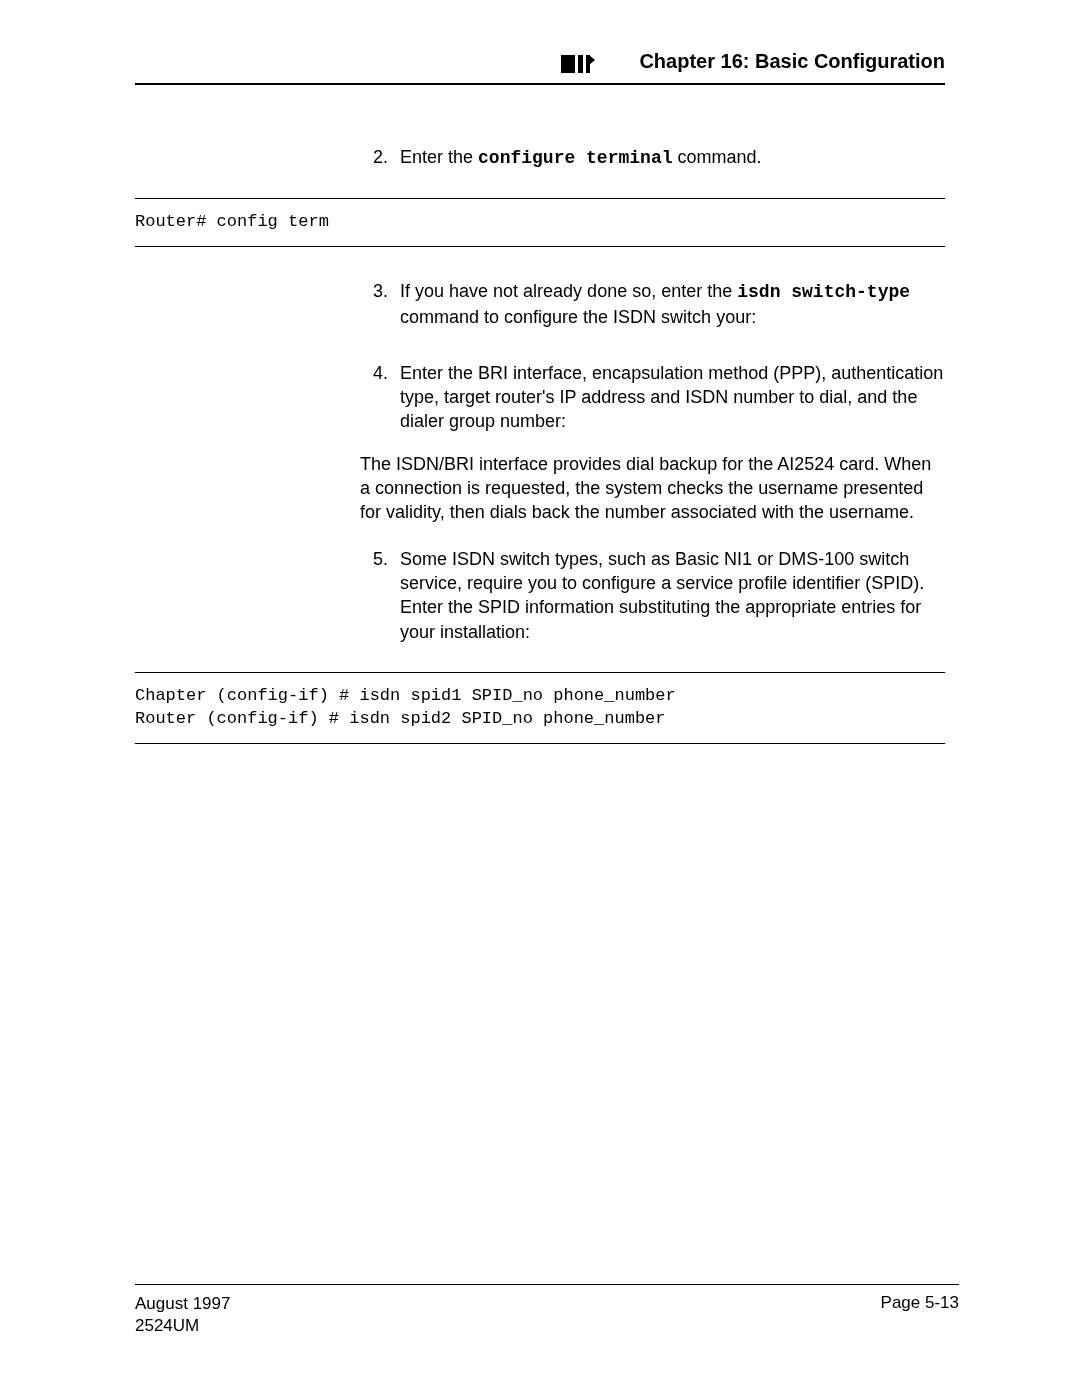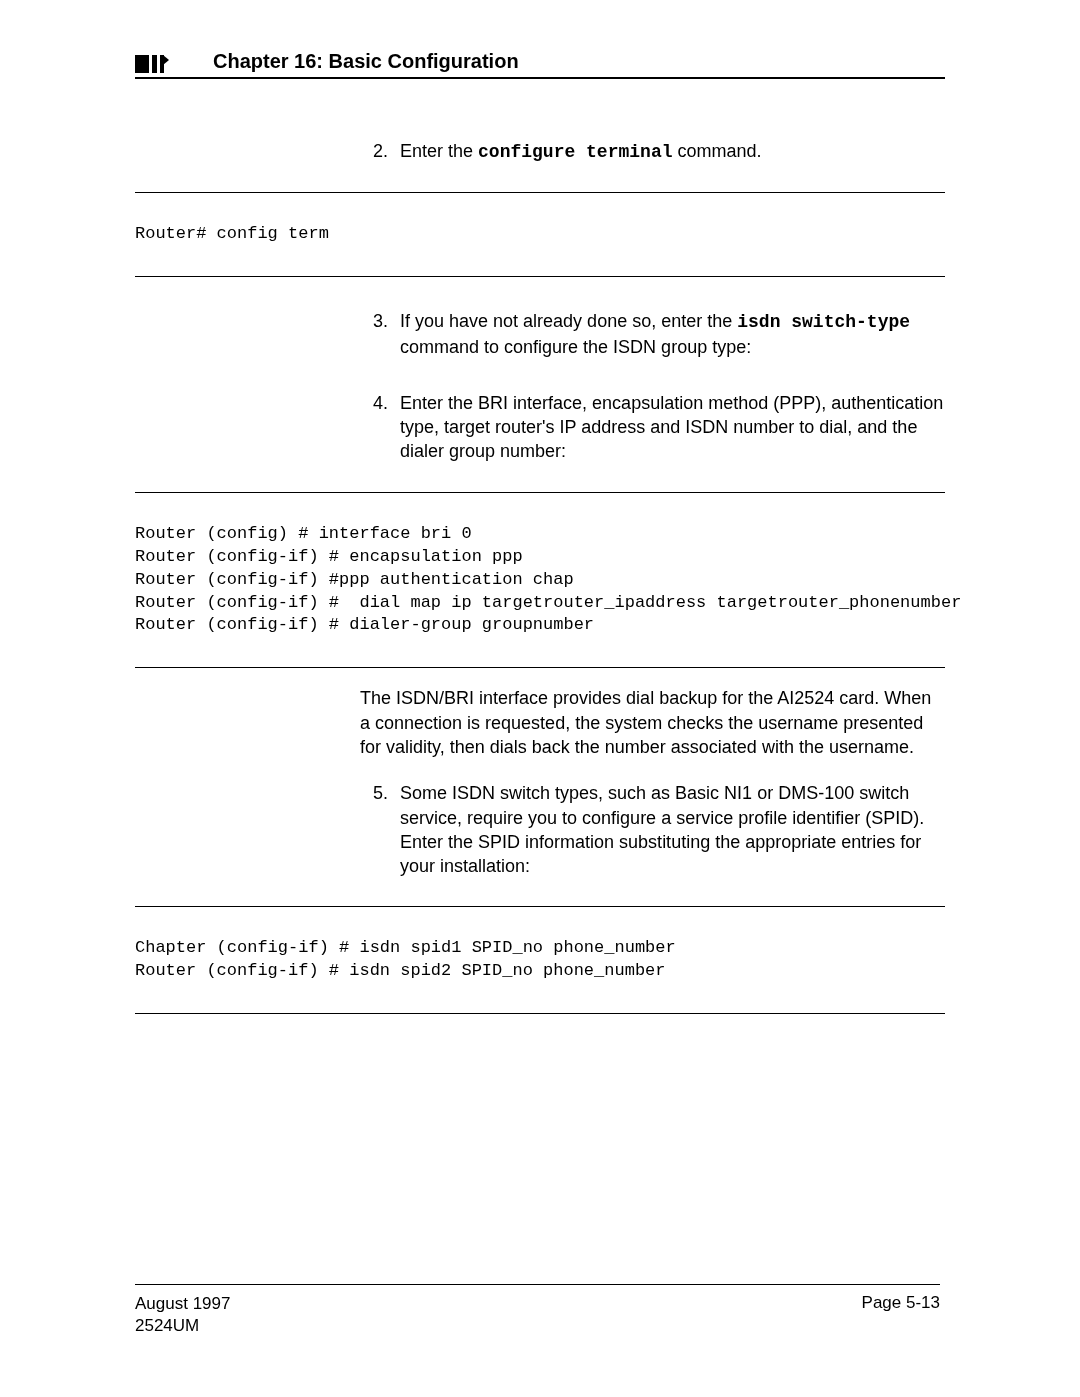--- a/index.html
+++ b/index.html
@@ -11,24 +11,24 @@
   }
   .page {
     width: 1080px;
     height: 1397px;
     position: relative;
     box-sizing: border-box;
     padding: 50px 135px 0 135px;
   }
   .header {
     display: flex;
-    justify-content: flex-start;
+    justify-content: flex-end;
     align-items: flex-end;
     border-bottom: 2px solid #000;
-    padding-bottom: 4px;
+    padding-bottom: 10px;
     gap: 46px;
   }
   .logo {
     display: flex;
     align-items: flex-end;
     gap: 1px;
     height: 20px;
   }
   .logo-block {
     background: #000;
@@ -84,41 +84,41 @@
   .step-body { flex: 1; }
   .mono-cmd {
     font-family: "Courier New", Courier, monospace;
     font-weight: bold;
     text-align: center;
   }
   .code-block {
     margin-top: 28px;
     border-top: 1px solid #000;
     border-bottom: 1px solid #000;
-    padding: 30px 0;
+    padding: 12px 0;
     font-family: "Courier New", Courier, monospace;
     font-size: 17px;
     white-space: pre;
     line-height: 1.35;
     margin-left: 0;
   }
   .after-code { margin-top: 28px; }
   .note-row {
     display: flex;
     margin-top: 18px;
   }
   .note-label {
     width: 70px;
     flex-shrink: 0;
   }
   .note-body { flex: 1; }
   .footer {
     position: absolute;
     left: 135px;
-    right: 140px;
+    right: 121px;
     bottom: 60px;
     border-top: 1px solid #000;
     padding-top: 8px;
     display: flex;
     justify-content: space-between;
     font-size: 17px;
   }
   .footer-left div { line-height: 1.3; }
 </style>
 </head>
@@ -142,33 +142,28 @@
     <div class="step-num">2.</div>
     <div class="step-body">
       <span>Enter the </span><span class="mono-cmd">configure terminal</span><span> command.</span>
     </div>
   </div>
   <div class="code-block">Router# config term</div>
 
   <div class="content step tight">
     <div class="step-num">3.</div>
     <div class="step-body">
-      <span>If you have not already done so, enter the </span><span class="mono-cmd">isdn switch-type</span><span> command to configure the ISDN group type:</span>
+      <span>If you have not already done so, enter the </span><span class="mono-cmd">isdn switch-type</span><span> command to configure the ISDN switch your:</span>
     </div>
   </div>
 
   <div class="content step tight">
     <div class="step-num">4.</div>
     <div class="step-body">Enter the BRI interface, encapsulation method (PPP), authentication type, target router's IP address and ISDN number to dial, and the dialer group number:</div>
   </div>
-  <div class="code-block">Router (config) # interface bri 0
-Router (config-if) # encapsulation ppp
-Router (config-if) #ppp authentication chap
-Router (config-if) #  dial map ip targetrouter_ipaddress targetrouter_phonenumber
-Router (config-if) # dialer-group groupnumber</div>
 
 
   <div class="content note-row">
     <div class="note-body">The ISDN/BRI interface provides dial backup for the AI2524 card. When a connection is requested, the system checks the username presented for validity, then dials back the number associated with the username.</div>
   </div>
 
   <div class="content step" style="margin-top:22px">
     <div class="step-num">5.</div>
     <div class="step-body">Some ISDN switch types, such as Basic NI1 or DMS-100 switch service, require you to configure a service profile identifier (SPID). Enter the SPID information substituting the appropriate entries for your installation:</div>
   </div>

